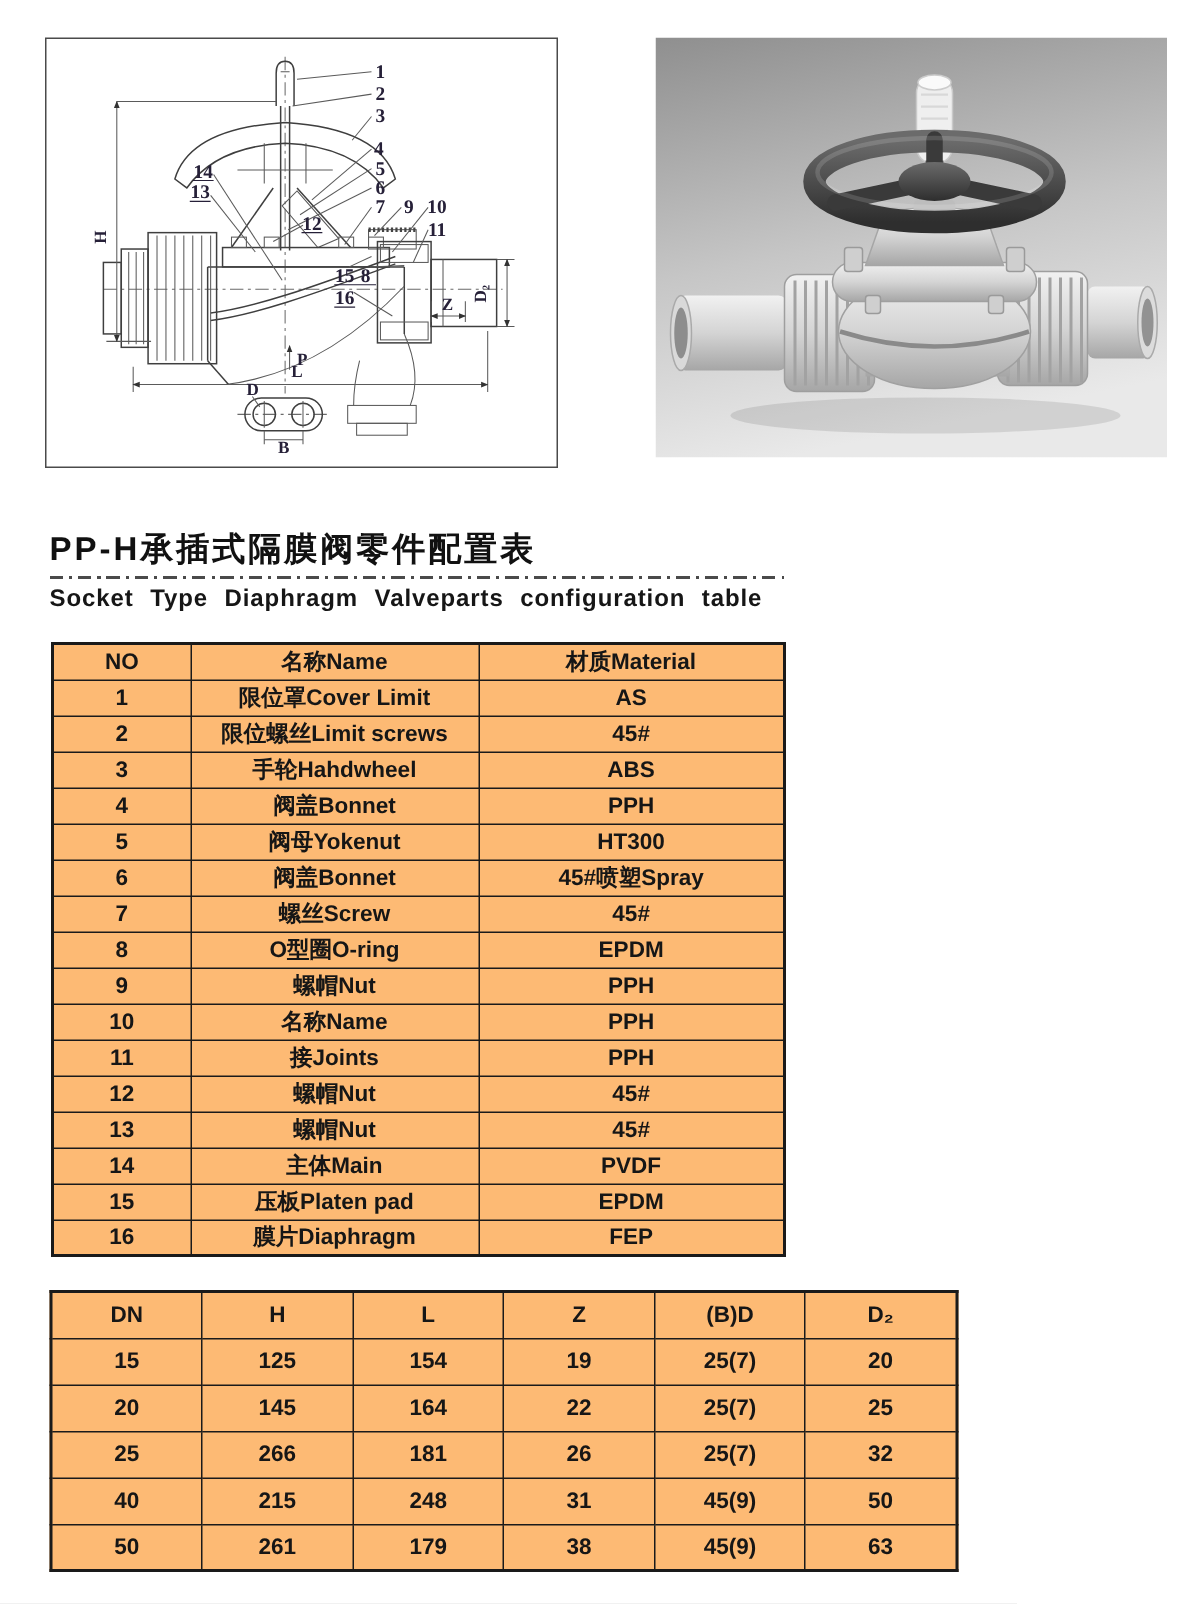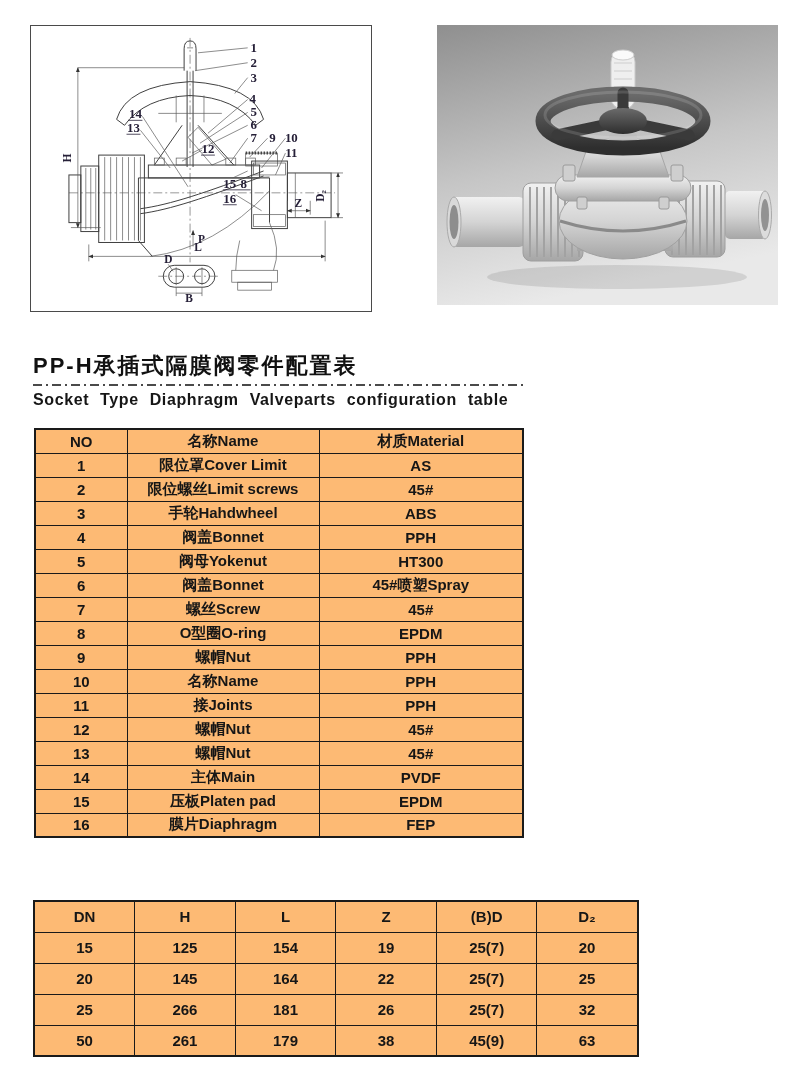--- a/index.html
+++ b/index.html
@@ -40,21 +40,21 @@
   th,td{
     border:1.5px solid #1a1a1a;text-align:center;vertical-align:middle;
     font-size:15px;font-weight:bold;color:#161616;padding:0;
     font-family:"Liberation Sans",sans-serif;overflow:hidden;white-space:nowrap;
   }
   .parts-table{position:absolute;left:34px;top:428px;width:488px;border:2px solid #1a1a1a;}
   .parts-table tr{height:24px;}
   .parts-table col:nth-child(1){width:92px;}
   .parts-table col:nth-child(2){width:192px;}
   .parts-table col:nth-child(3){width:204px;}
-  .dims-table{position:absolute;left:33px;top:900px;width:604px;border:2px solid #1a1a1a;}
+  .dims-table{position:absolute;left:33px;top:860px;width:604px;border:2px solid #1a1a1a;}
   .dims-table tr{height:31px;}
   .dims-table col{width:100.6px;}
 </style>
 </head>
 <body>
 
 <div class="page">
 
   <div class="diagram-box">
     <svg viewBox="0 0 342 287">
@@ -457,20 +457,28 @@
         </tr>
         <tr>
           <td>25</td>
           <td>266</td>
           <td>181</td>
           <td>26</td>
           <td>25(7)</td>
           <td>32</td>
         </tr>
         <tr>
+          <td>40</td>
+          <td>215</td>
+          <td>248</td>
+          <td>31</td>
+          <td>45(9)</td>
+          <td>50</td>
+        </tr>
+        <tr>
           <td>50</td>
           <td>261</td>
           <td>179</td>
           <td>38</td>
           <td>45(9)</td>
           <td>63</td>
         </tr>
       </tbody>
   </table>
 

